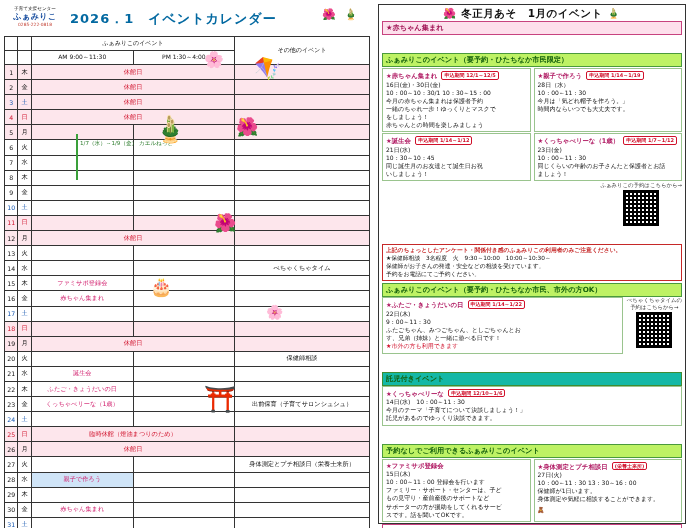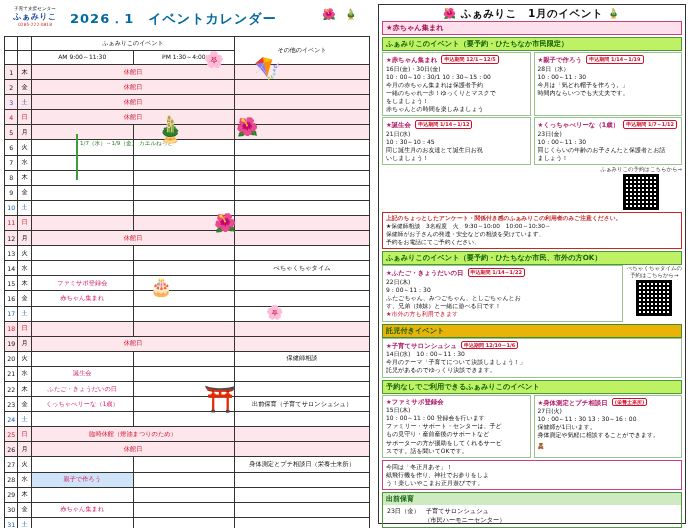--- a/index.html
+++ b/index.html
@@ -44,25 +44,25 @@
   .blue{background:#cfe4f7;}
   .txt-pink{color:#d01a6a;}
 
   .note-vert{position:absolute;font-size:5.6px;line-height:1.15;}
 
   
   .right{position:absolute;left:378px;top:4px;width:308px;height:520px;
     border:0.8px solid #333;box-sizing:border-box;}
   .right-title{height:16px;line-height:16px;text-align:center;
     font-size:10.5px;font-weight:bold;letter-spacing:0.5px;}
-  .sect{margin:0 3px 2px 3px;}
+  .sect{margin:0 3px 18px 3px;}
   .sect-h{background:#bef264;border:0.6px solid #4a9a3c;font-size:7.2px;
     font-weight:bold;padding:1px 3px;color:#15610d;}
   .sect-h.pink{background:#fde0ec;border-color:#c7437f;color:#a11455;}
-  .sect-h.green2{background:#eab308;border-color:#3f8c32;color:#14600c;}
+  .sect-h.green2{background:#14b8a6;border-color:#3f8c32;color:#14600c;}
   .row2{display:flex;gap:3px;margin-top:1px;}
   .card{border:0.6px solid #9ac48e;padding:2px 3px;font-size:6px;line-height:1.35;
     flex:1;box-sizing:border-box;}
   .card .ch{font-weight:bold;font-size:6.4px;color:#136b0c;}
   .card .ch.p{color:#b01a63;}
   .tag{display:inline-block;border:0.5px solid #d0112b;color:#d0112b;
     font-size:5px;padding:0 2px;border-radius:2px;margin-left:2px;vertical-align:1px;}
   .warn{border:0.8px solid #c62828;background:#fff;padding:2px 3px;
     font-size:5.8px;line-height:1.35;color:#111;margin:2px 3px;}
   .warn .red{color:#c62828;font-weight:bold;}
@@ -344,21 +344,21 @@
     <div class="deco" style="left:146px;top:272px;font-size:18px;">🎂</div>
     <div class="deco" style="left:200px;top:380px;font-size:26px;">⛩️</div>
     <div class="deco" style="left:262px;top:300px;font-size:14px;">🌸</div>
 
   </div>
 
   <div class="right">
 
     <div class="right-title">
       <span>🌺</span>
-      <span>ふぁみりこ　1月のイベント</span>
+      <span>冬正月あそ　1月のイベント</span>
       <span>🎍</span>
     </div>
 
     <div class="sect">
       <div class="sect-h pink">★赤ちゃん集まれ</div>
     </div>
 
     <div class="sect">
       <div class="sect-h">ふぁみりこのイベント（要予約・ひたちなか市民限定）</div>
       <div class="row2">
@@ -441,21 +441,21 @@
 予約はこちらから→</div>
           <div class="qr"></div>
         </div>
       </div>
     </div>
 
     <div class="sect">
       <div class="sect-h green2">託児付きイベント</div>
       <div class="card">
         <div class="ch p">
-          <span>★子育てサロンシュシュ</span>
+          <span>★くっちゃべリーな</span>
           <span class="tag">申込期間 12/10～1/6</span>
         </div>
         <div style="white-space:pre-line">14日(水)　10：00～11：30
 今月のテーマ「子育てについて決談しましょう！」
 託児があるのでゆっくり決談できます。</div>
       </div>
     </div>
 
     <div class="sect">
       <div class="sect-h">予約なしでご利用できるふぁみりこのイベント</div>

